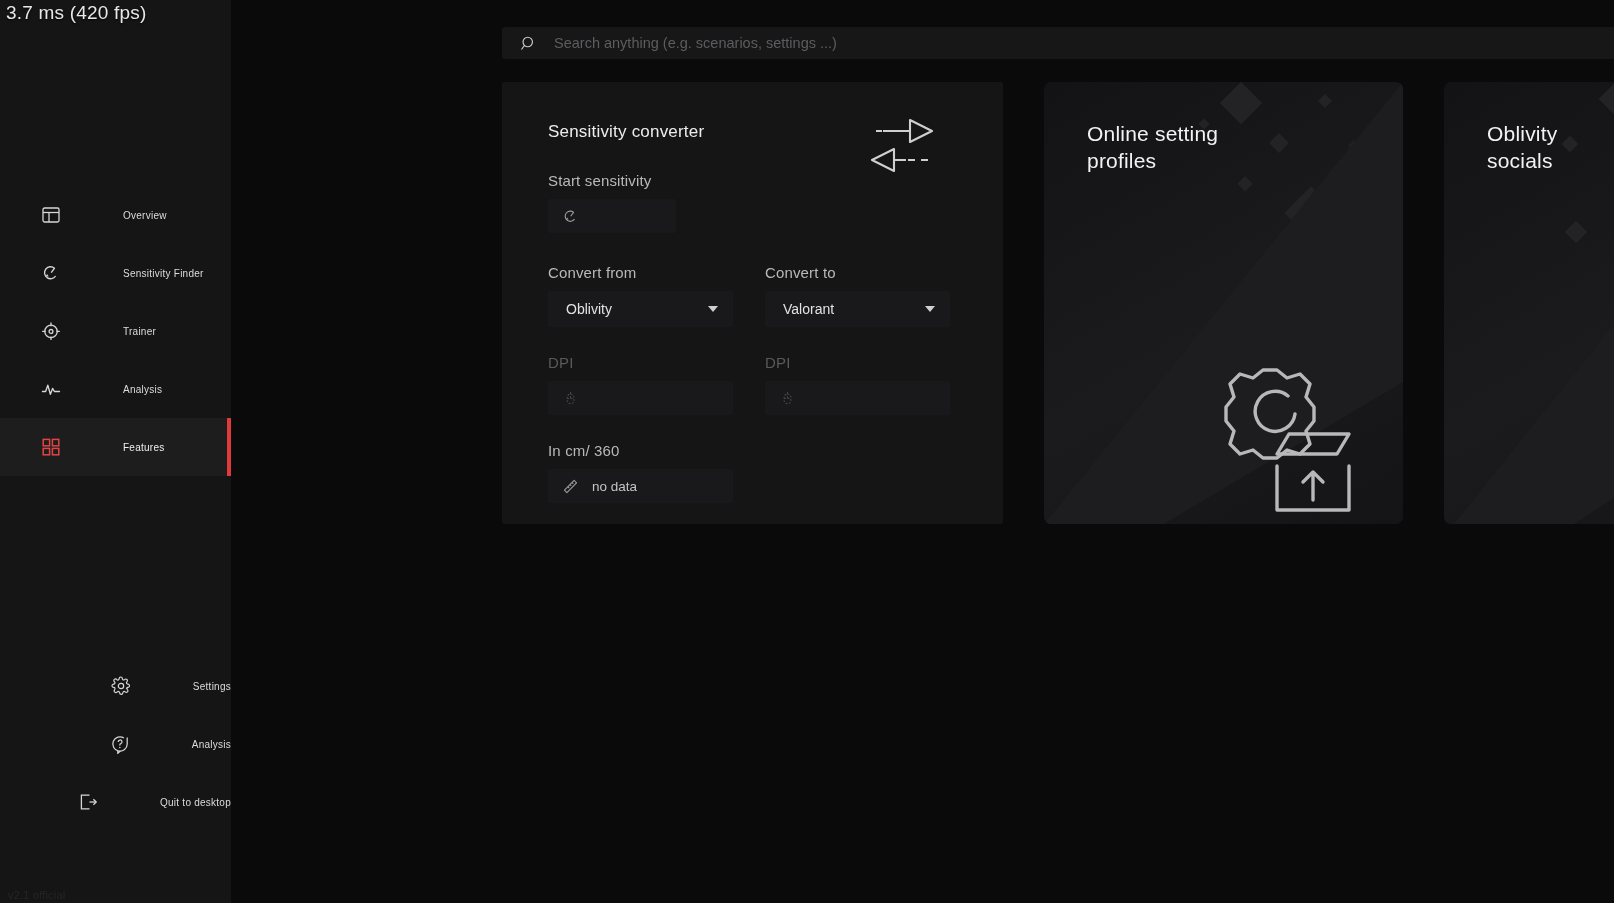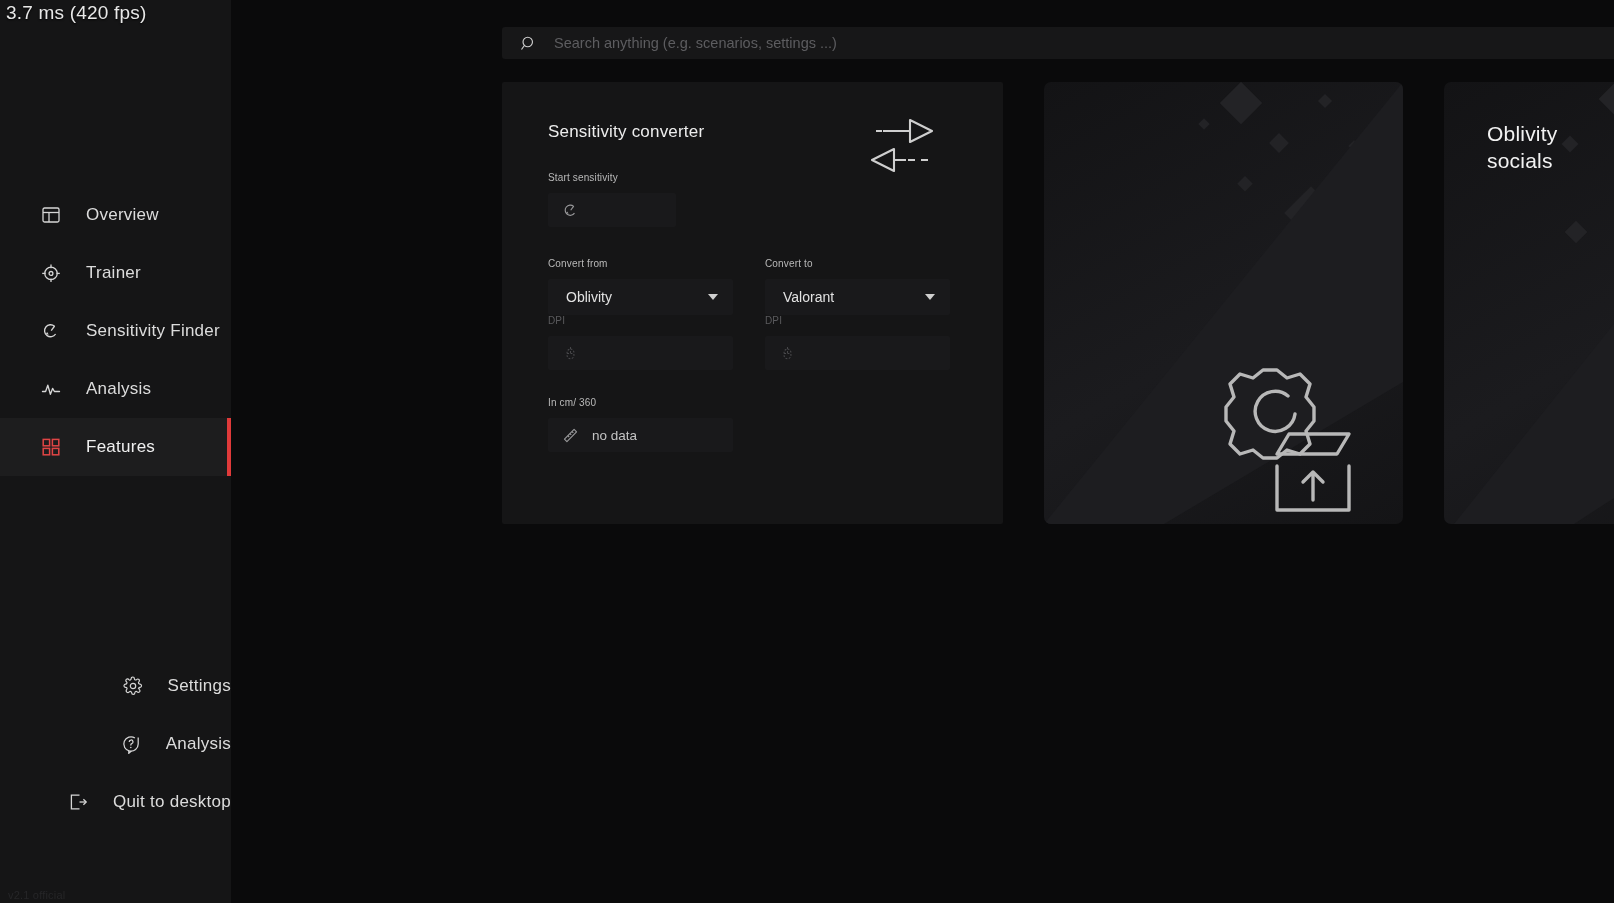--- a/index.html
+++ b/index.html
@@ -24,21 +24,21 @@
     background:#151516; display:flex; flex-direction:column;
   }
   .nav-top { margin-top:186px; display:flex; flex-direction:column; }
   .nav-bottom { margin-top:auto; margin-bottom:72px; display:flex; flex-direction:column;align-items:flex-end; }
   .nav-item {
     position:relative; height:58px; display:flex; align-items:center;
     padding-left:41px; gap:25px; cursor:pointer;
   }
   .nav-item .ico { width:20px; height:20px; display:block; flex:0 0 20px; color:#d6d6d6; }
   .nav-item .ico svg { width:20px; height:20px; display:block; }
-  .nav-label { font-size:17px; color:#dcdcdc; letter-spacing:.25px; white-space:nowrap; }
+  .nav-label { font-size:10px; color:#dcdcdc; letter-spacing:.25px; white-space:nowrap;margin-left:37px; }
   .nav-item.active { background:#1d1d1e;align-items:center; }
   .nav-item.active .ico { color:#e04545; }
   .nav-item.active .nav-label { color:#f0f0f0; }
   .nav-item.active .edge-bar {
     position:absolute; right:0; top:0; width:4px; height:100%;
     background:#e03a3a;
   }
   .version {
     position:absolute; left:8px; bottom:2px;
     font-size:11px; color:#262628; letter-spacing:.2px;
@@ -78,21 +78,21 @@
   
   .card-converter {
     background:#151516; border-radius:2px;
     padding:40px 44px 0 46px; position:relative; overflow:hidden;
   }
   .conv-title { font-size:17px; color:#ededed; letter-spacing:.2px; }
   .conv-arrows {
     position:absolute; right:61px; top:32px; width:80px; height:62px; color:#c8c8c8;
   }
   .conv-arrows svg { width:80px; height:62px; display:block; }
-  .field-label { font-size:10px; color:#b9b9b9; letter-spacing:.15px; }
+  .field-label { font-size:15px; color:#b9b9b9; letter-spacing:.15px; }
   .field-label.dim { color:#5a5a5d; }
   .field-box {
     height:34px; background:#19191b; border-radius:2px; margin-top:10px;
     display:flex; align-items:center; padding:0 14px; gap:13px;
   }
   .field-box .fico { width:17px; height:17px; flex:0 0 17px; color:#9a9a9c; }
   .field-box .fico svg { width:17px; height:17px; display:block; }
   .field-box.empty .fico { color:#4a4a4d; }
   .field-val { font-size:13.5px; color:#dcdcdc; }
   .field-val.muted { color:#c4c4c4; }
@@ -100,21 +100,21 @@
   .row-start .field-box { width:128px; }
   .two-col { display:grid; grid-template-columns:185px 185px; column-gap:32px; }
   .sel-row { margin-top:31px; }
   .select-box {
     height:36px; background:#19191b; border-radius:2px; margin-top:10px;
     display:flex; align-items:center; justify-content:space-between;
     padding:0 15px 0 18px; cursor:pointer;
   }
   .select-val { font-size:14px; color:#e2e2e2; }
   .caret { width:0;height:0;border-left:5px solid transparent;border-right:5px solid transparent;border-top:6px solid #cfcfcf; }
-  .dpi-row { }
+  .dpi-row { margin-top:27px; }
   .res-row { margin-top:27px; }
 
   
   .fcard {
     position:relative; border-radius:7px; overflow:hidden;
     background:#171719;
     background-image:linear-gradient(150deg,#131315 0%,#1b1b1e 55%,#141416 100%);
   }
   .fcard.plain { background:#141416; background-image:linear-gradient(150deg,#121214 0%,#18181a 60%,#121214 100%); }
   .fcard .deco { position:absolute; inset:0; pointer-events:none; }
@@ -147,40 +147,40 @@
             <line x1="2" y1="7.5" x2="18" y2="7.5"></line>
             <line x1="8" y1="7.5" x2="8" y2="17"></line>
           </svg>
         </span>
         <span class="nav-label">Overview</span>
       </div>
 
       <div class="nav-item">
         <span class="ico">
           <svg viewBox="0 0 20 20" fill="none" stroke="currentColor" stroke-width="1.3">
+            <path d="M13.5 5.2A6 6 0 1 0 14.6 13"></path>
+            <path d="M10.2 9.6 L13.6 5.0"></path>
+            <path d="M4.6 13.4 l1.5 -2.3 l1.6 2.3 z" fill="currentColor" stroke="none"></path>
+          </svg>
+        </span>
+        <span class="nav-label">Sensitivity Finder</span>
+      </div>
+
+      <div class="nav-item">
+        <span class="ico">
+          <svg viewBox="0 0 20 20" fill="none" stroke="currentColor" stroke-width="1.3">
             <circle cx="10" cy="10.4" r="6.2"></circle>
             <circle cx="10" cy="10.4" r="1.9"></circle>
             <line x1="10" y1="1.6" x2="10" y2="5.2"></line>
             <line x1="10" y1="15.6" x2="10" y2="19"></line>
             <line x1="1.2" y1="10.4" x2="4.6" y2="10.4"></line>
             <line x1="15.4" y1="10.4" x2="18.8" y2="10.4"></line>
           </svg>
         </span>
         <span class="nav-label">Trainer</span>
-      </div>
-
-      <div class="nav-item">
-        <span class="ico">
-          <svg viewBox="0 0 20 20" fill="none" stroke="currentColor" stroke-width="1.3">
-            <path d="M13.5 5.2A6 6 0 1 0 14.6 13"></path>
-            <path d="M10.2 9.6 L13.6 5.0"></path>
-            <path d="M4.6 13.4 l1.5 -2.3 l1.6 2.3 z" fill="currentColor" stroke="none"></path>
-          </svg>
-        </span>
-        <span class="nav-label">Sensitivity Finder</span>
       </div>
 
       <div class="nav-item">
         <span class="ico">
           <svg viewBox="0 0 20 20" fill="none" stroke="currentColor" stroke-width="1.35" stroke-linejoin="round" stroke-linecap="round">
             <path d="M1.5 12.5 L4.6 12.5 L6.8 6.2 L9.4 15.2 L11.6 9.4 L13.4 12.5 L18.5 12.5"></path>
           </svg>
         </span>
         <span class="nav-label">Analysis</span>
       </div>
@@ -364,20 +364,22 @@
               <rect x="338" y="30" width="7" height="7" transform="rotate(45 341 33)"></rect>
               <rect x="156" y="38" width="8" height="8" transform="rotate(45 160 42)"></rect>
               <rect x="330" y="212" width="16" height="16" transform="rotate(45 338 220)"></rect>
               <rect x="264" y="212" width="7" height="7" transform="rotate(45 267 215)"></rect>
             </g>
             <g fill="#1d1d20">
               <polygon points="359,0 359,300 120,442 0,442"></polygon>
             </g>
           </svg>
         </div>
+        <div class="ftitle">Online setting
+profiles</div>
         <div class="fart art-gear">
           <svg viewBox="0 0 172 160" fill="none" stroke="#b8b8b8" stroke-width="3.4" stroke-linejoin="round" stroke-linecap="round">
             <path d="M64 20 l10 -8 l14 0 l10 8 l13 -4 l10 10 l-4 13 l8 10 l0 14 l-8 10 l4 13 l-10 10 l-13 -4 l-10 8 l-14 0 l-10 -8 l-13 4 l-10 -10 l4 -13 l-8 -10 l0 -14 l8 -10 l-4 -13 l10 -10 z"></path>
             <path d="M99 38a20 20 0 1 0 7 18"></path>
             <path d="M106 84 h60 l12 -20 h-60 z" transform="translate(-18,12)"></path>
             <path d="M88 108 v44 h72 v-44" transform="translate(0,0)"></path>
             <path d="M124 142 v-28 M124 114 l-10 10 M124 114 l10 10"></path>
           </svg>
         </div>
       </div>

